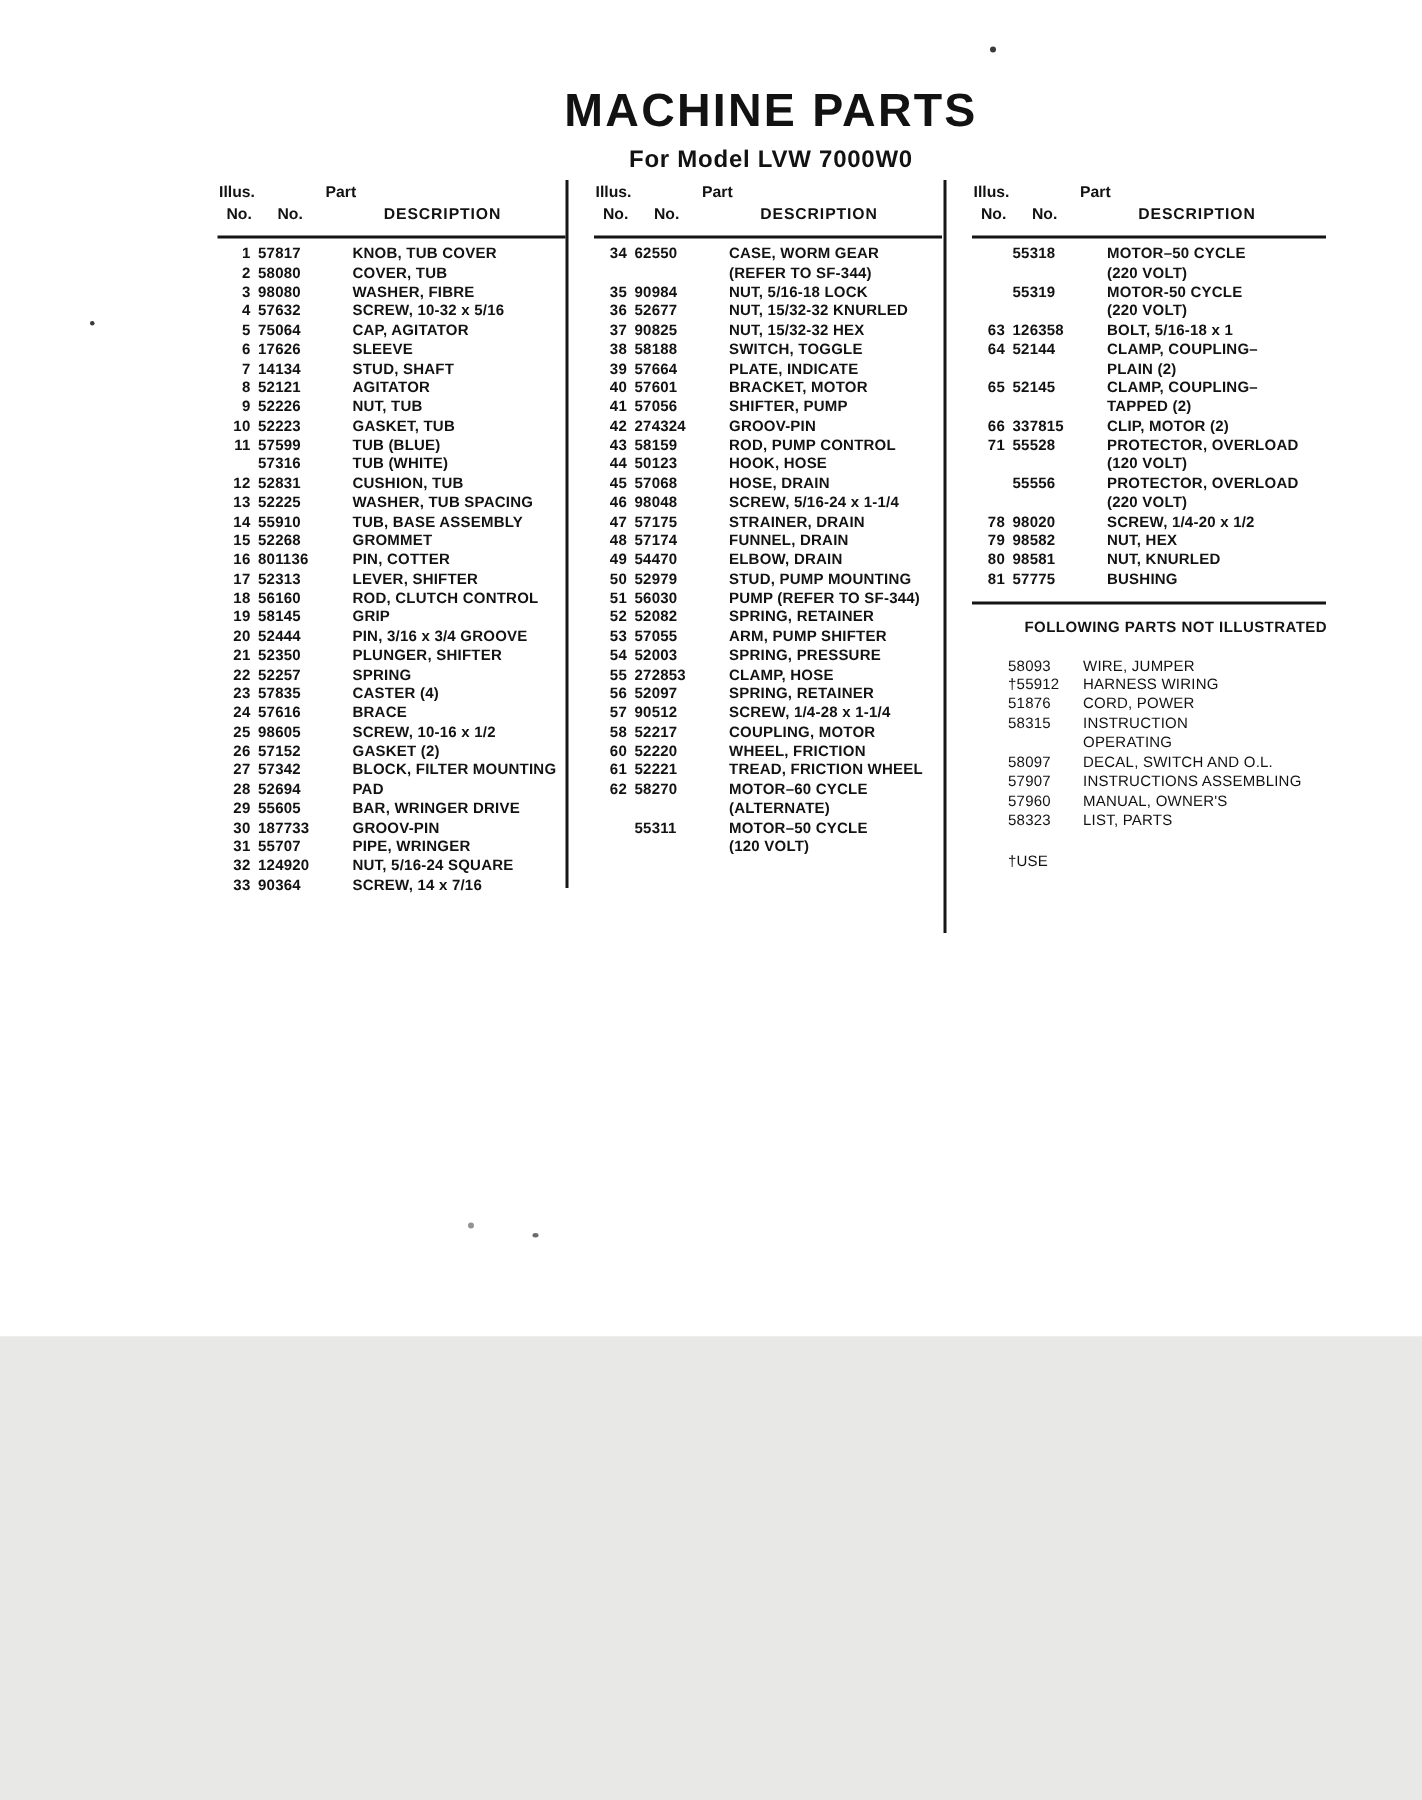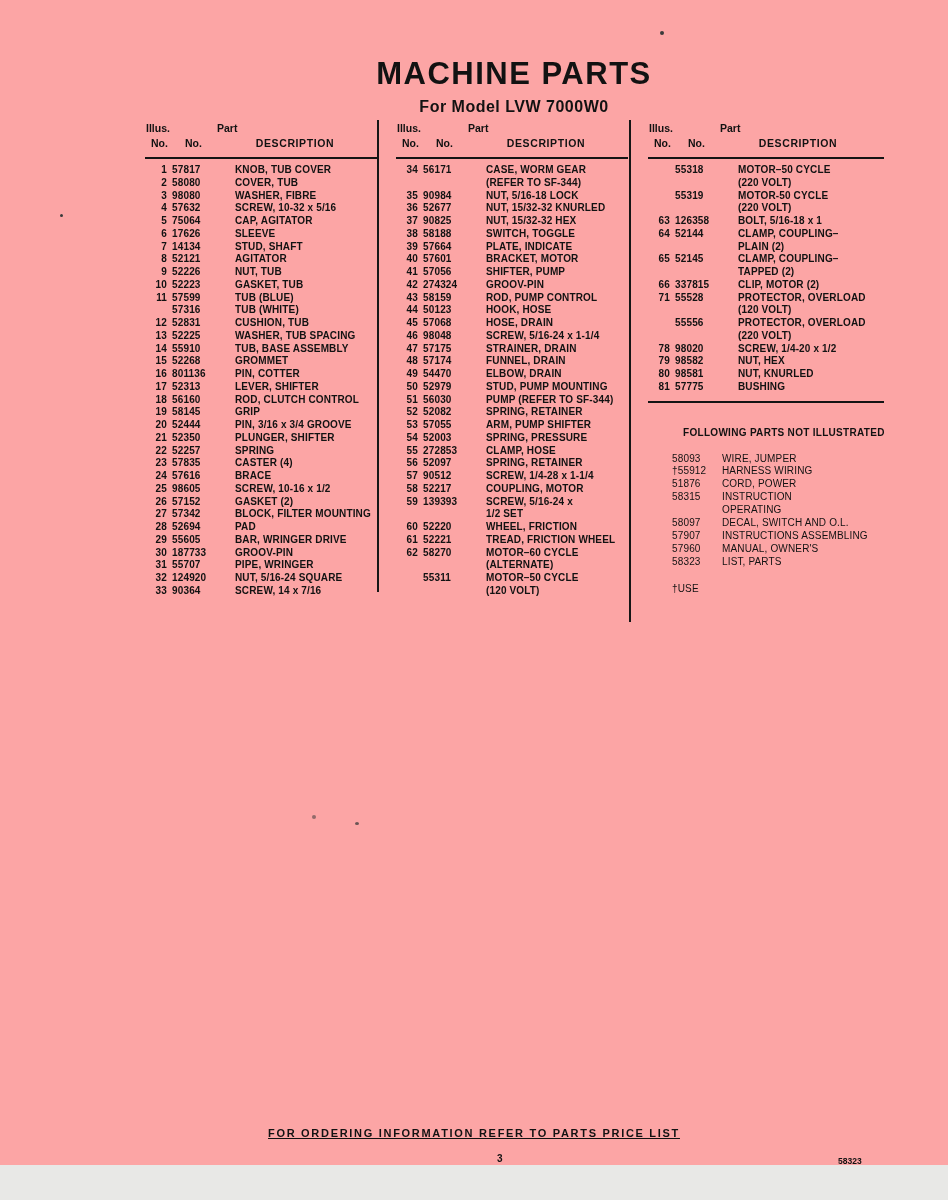--- a/index.html
+++ b/index.html
@@ -1,18 +1,18 @@
 <!DOCTYPE html>
 <html><head>
 <meta charset="utf-8">
 <style>
   html,body{margin:0;padding:0;background:#e8e8e6;}
   .page{
-    position:relative;width:948px;height:1165px;margin:0 auto;
-    background:#fca5a5;color:#121212;overflow:hidden;
+    position:relative;width:948px;height:891px;margin:0 auto;
+    background:#ffffff;color:#121212;overflow:hidden;
     font-family:"Liberation Sans",sans-serif;
   }
   
   .title{
     position:absolute;top:56px;left:140px;width:748px;margin:0;
     text-align:center;font-size:31px;font-weight:700;letter-spacing:1.5px;
   }
   .subtitle{
     position:absolute;top:98px;left:140px;width:748px;
     text-align:center;font-size:16px;font-weight:700;letter-spacing:0.5px;
@@ -37,21 +37,21 @@
   .colhead .s3{position:absolute;left:150px;transform:translateX(-50%);letter-spacing:0.6px;}
   
   .rows{padding-top:1px;}
   .prow{display:grid;grid-template-columns:22px 58px 1fr;column-gap:5px;
         font-size:10px;font-weight:700;line-height:12.75px;letter-spacing:0.15px;}
   .c-illus{text-align:right;}
   .c-part{text-align:left;}
   .c-desc .line{white-space:nowrap;}
   
   .secline{border-top:2.5px solid #141414;margin-top:7px;}
-  .ni-head{margin-top:24px;font-size:10px;font-weight:700;letter-spacing:0.3px;white-space:nowrap;padding-left:35px;}
+  .ni-head{margin-top:10px;font-size:10px;font-weight:700;letter-spacing:0.3px;white-space:nowrap;padding-left:35px;}
   .ni-rows{margin-top:15px;}
   .nrow{display:grid;grid-template-columns:50px 1fr;padding-left:24px;
         font-size:10px;font-weight:400;line-height:12.9px;letter-spacing:0.15px;}
   .use-block{margin-top:14px;}
   
   .ordering{position:absolute;top:1127px;left:0;width:948px;text-align:center;
             font-size:11px;font-weight:700;letter-spacing:1.7px;text-decoration:underline;}
   .pagenum{position:absolute;top:1153px;left:497px;font-size:10px;font-weight:700;}
   .docnum{position:absolute;top:1156px;left:838px;font-size:8.5px;font-weight:700;}
   .handwriting{position:absolute;top:1178px;left:405px;font-size:17px;font-weight:700;
@@ -333,21 +333,21 @@
       </div>
       <div class="r2">
         <span class="s1">No.</span>
         <span class="s2">No.</span>
         <span class="s3">DESCRIPTION</span>
       </div>
     </header>
     <div class="rows">
         <div class="prow">
           <span class="c-illus">34</span>
-          <span class="c-part">56171</span>
+          <span class="c-part">62550</span>
           <span class="c-desc">
             <div class="line">CASE, WORM GEAR</div>
             <div class="line">(REFER TO SF-344)</div>
           </span>
         </div>
         <div class="prow">
           <span class="c-illus">35</span>
           <span class="c-part">90984</span>
           <span class="c-desc">
             <div class="line">NUT, 5/16-18 LOCK</div>
@@ -505,28 +505,20 @@
           <span class="c-part">90512</span>
           <span class="c-desc">
             <div class="line">SCREW, 1/4-28 x 1-1/4</div>
           </span>
         </div>
         <div class="prow">
           <span class="c-illus">58</span>
           <span class="c-part">52217</span>
           <span class="c-desc">
             <div class="line">COUPLING, MOTOR</div>
-          </span>
-        </div>
-        <div class="prow">
-          <span class="c-illus">59</span>
-          <span class="c-part">139393</span>
-          <span class="c-desc">
-            <div class="line">SCREW, 5/16-24 x</div>
-            <div class="line">1/2 SET</div>
           </span>
         </div>
         <div class="prow">
           <span class="c-illus">60</span>
           <span class="c-part">52220</span>
           <span class="c-desc">
             <div class="line">WHEEL, FRICTION</div>
           </span>
         </div>
         <div class="prow">

